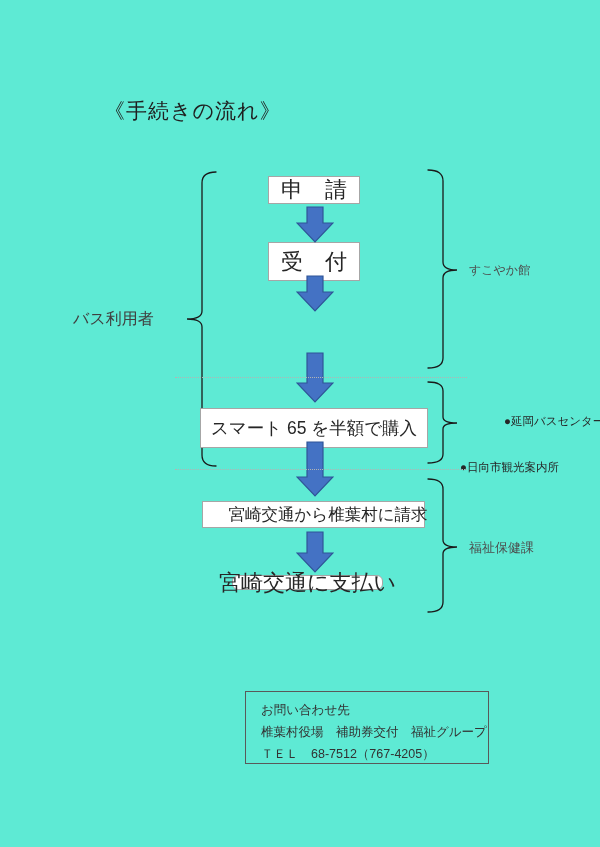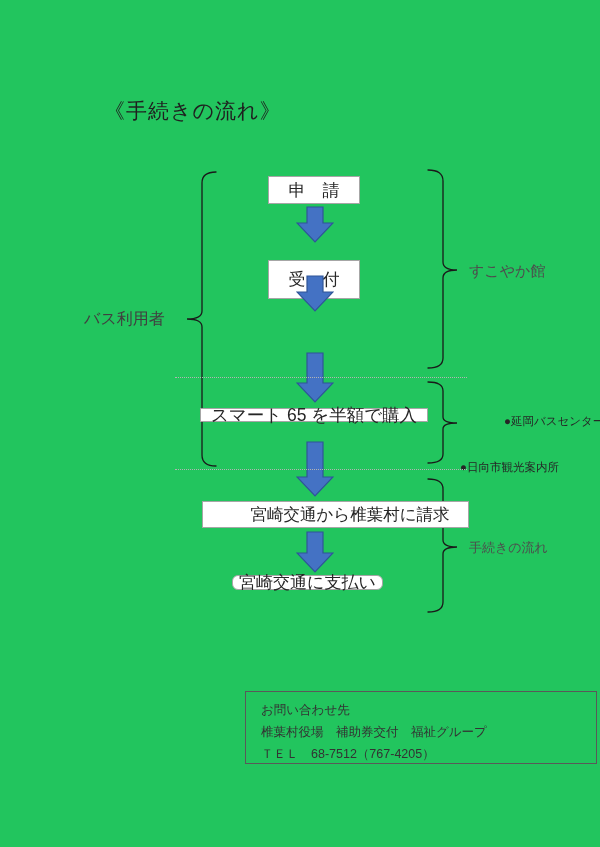--- a/index.html
+++ b/index.html
@@ -1,50 +1,50 @@
 <!DOCTYPE html>
 <html><head>
 <meta charset="utf-8">
 <style>
   html, body { margin: 0; padding: 0; background: #ffffff; }
   .page {
     position: relative;
     width: 600px;
     height: 847px;
-    background: #22c55e;
+    background: #5eead4;
     font-family: "Liberation Sans", sans-serif;
     color: #333;
     overflow: hidden;
   }
   .title {
     position: absolute;
     left: 104px; top: 97px;
     margin: 0;
     font-size: 21px;
     font-weight: 500;
     letter-spacing: 1px;
     color: #1f1f1f;
   }
   .flow-box {
     position: absolute;
     background: #fff;
     border: 1px solid #a6a6a6;
     display: flex;
     align-items: center;
     justify-content: center;
-    font-size: 17px;
+    font-size: 22px;
     color: #262626;
     white-space: nowrap;
     box-sizing: border-box;
   }
   .box-1 { left: 268px; top: 176px; width: 92px;  height: 28px; }
-  .box-2 { left: 268px; top: 260px; width: 92px;  height: 39px; }
+  .box-2 { left: 268px; top: 242px; width: 92px;  height: 39px; }
   .box-3 { left: 266px; top: 317px; width: 88px;  height: 28px; font-size: 16.5px; }
-  .box-4 { left: 200px; top: 408px; width: 228px; height: 14px; font-size: 17.5px; text-align: center; }
-  .box-5 { left: 202px; top: 501px; width: 267px; height: 27px; font-size: 16.5px; padding-left: 29px; }
+  .box-4 { left: 200px; top: 408px; width: 228px; height: 40px; font-size: 17.5px; text-align: center; }
+  .box-5 { left: 202px; top: 501px; width: 223px; height: 27px; font-size: 16.5px; padding-left: 29px; }
   .box-6 { left: 232px; top: 575px; width: 151px; height: 15px; border-radius: 6px; }
   .arrow { position: absolute; left: 296px; }
   .arrow polygon { fill: #4472C4; stroke: #2F5597; stroke-width: 1.2; }
   .arrow-1 { top: 206px; }
   .arrow-2 { top: 275px; }
   .arrow-3 { top: 352px; }
   .arrow-4 { top: 441px; }
   .arrow-5 { top: 531px; }
   .divider {
     position: absolute;
@@ -55,29 +55,29 @@
   }
   .divider-1 { top: 377px; }
   .divider-2 { top: 469px; }
   .brace { position: absolute; }
   .brace path { fill: none; stroke: #1a1a1a; stroke-width: 1.3; stroke-linecap: round; }
   .brace-left    { left: 184px; top: 170px; }
   .brace-right-1 { left: 426px; top: 168px; }
   .brace-right-2 { left: 426px; top: 380px; }
   .brace-right-3 { left: 426px; top: 477px; }
   .side-label { position: absolute; white-space: nowrap; color: #4d4d4d; }
-  .label-bus-user   { left: 84px;  top: 309px; font-size: 16px; color: #404040; }
-  .label-sukoyaka   { left: 469px; top: 262px; font-size: 15px; }
+  .label-bus-user   { left: 73px;  top: 309px; font-size: 16px; color: #404040; }
+  .label-sukoyaka   { left: 469px; top: 262px; font-size: 12px; }
   .label-nobeoka    { left: 460px; top: 414px; font-size: 11.5px; color: #262626; margin-left: 44px; }
   .label-hyuga      { left: 460px; top: 460px; font-size: 11.5px; color: #262626; }
   .label-fukushi    { left: 469px; top: 539px; font-size: 13px; }
   .contact-box {
     position: absolute;
     left: 245px; top: 691px;
-    width: 352px; height: 73px;
+    width: 244px; height: 73px;
     border: 1px solid #595959;
     box-sizing: border-box;
     padding: 7px 0 0 15px;
     font-size: 12.5px;
     color: #333;
     line-height: 22px;
     white-space: nowrap;
   }
 </style>
 </head>
@@ -97,21 +97,21 @@
     <path d="M 2 2 Q 17 2 17 11 L 17 37 Q 17 43 31 43 Q 17 43 17 49 L 17 74 Q 17 83 2 83"></path>
   </svg>
   <svg class="brace brace-right-3" width="34" height="137" viewBox="0 0 34 137">
     <path d="M 2 2 Q 17 2 17 12 L 17 63 Q 17 70 31 70 Q 17 70 17 77 L 17 125 Q 17 135 2 135"></path>
   </svg>
 
   <div class="side-label label-bus-user">バス利用者</div>
   <div class="side-label label-sukoyaka">すこやか館</div>
   <div class="side-label label-nobeoka">●延岡バスセンター</div>
   <div class="side-label label-hyuga">●日向市観光案内所</div>
-  <div class="side-label label-fukushi">手続きの流れ</div>
+  <div class="side-label label-fukushi">福祉保健課</div>
 
   <div class="flow-box box-1">申　請</div>
   <div class="flow-box box-2">受　付</div>
   <div class="flow-box box-4">スマート 65 を半額で購入</div>
   <div class="flow-box box-5">宮崎交通から椎葉村に請求</div>
   <div class="flow-box box-6">宮崎交通に支払い</div>
 
   <svg class="arrow arrow-1" width="38" height="37" viewBox="0 0 38 37">
     <polygon points="11,1 27,1 27,17 37,17 19,36 1,17 11,17"></polygon>
   </svg>

